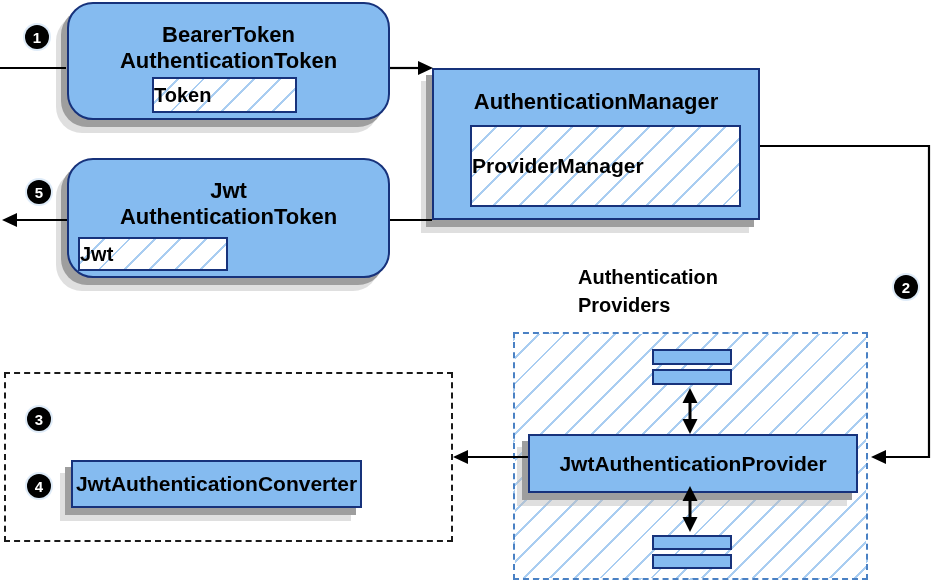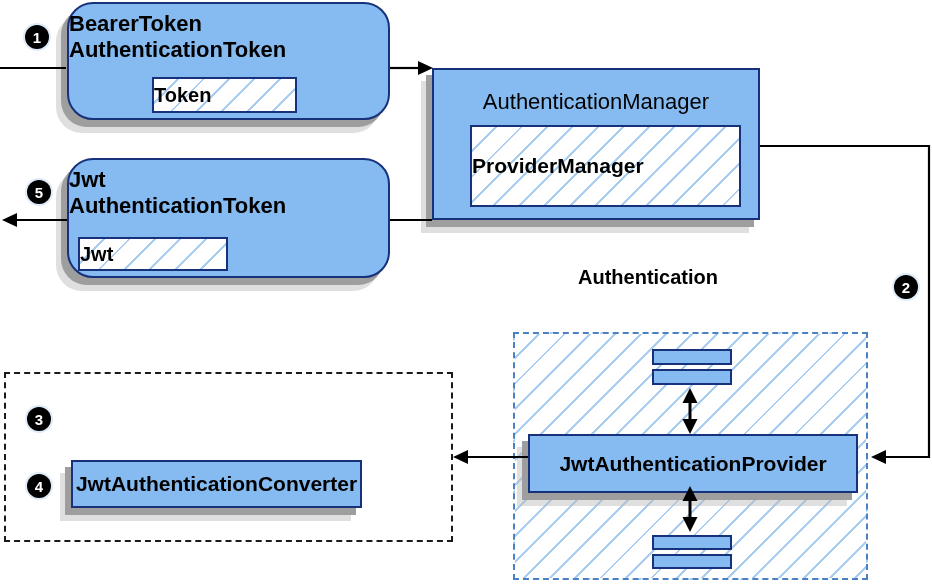--- a/index.html
+++ b/index.html
@@ -17,22 +17,22 @@
   .hatch{
     background-color:#ffffff;
     background-image:repeating-linear-gradient(135deg,
       rgba(0,0,0,0) 0px, rgba(0,0,0,0) 16px, #a9cdf1 16px, #a9cdf1 18px);
   }
   .field{
     border:2px solid #17327b;display:flex;align-items:center;justify-content:flex-start;
     font-weight:bold;font-size:20px;
   }
   .bar{background:#85bbf0;border:2px solid #17327b;}
-  .title2{font-weight:bold;font-size:22px;line-height:26px;text-align:left;padding-top:7px;}
-  .title1{font-weight:normal;font-size:22px;text-align:center;padding-top:19px;}
+  .title2{font-weight:bold;font-size:22px;line-height:26px;text-align:center;padding-top:18px;}
+  .title1{font-weight:bold;font-size:22px;text-align:center;padding-top:19px;}
   .label-box{
     display:flex;align-items:center;justify-content:center;
     font-weight:bold;font-size:21px;
   }
   .dashed-black{border:2px dashed #1a1a1a;}
   .dashed-blue{border:2px dashed #4a81c4;}
   .group-title{font-weight:bold;font-size:20px;line-height:28px;text-align:left;}
   .badge{
     width:24px;height:24px;border-radius:50%;background:#000;color:#fff;
     display:flex;align-items:center;justify-content:center;
@@ -43,20 +43,21 @@
 </style>
 </head>
 <body>
 
 <div class="canvas">
 
   <div class="abs dashed-blue hatch" style="left:513px;top:332px;width:355px;height:248px;"></div>
 
   <div class="abs group-title" style="left:578px;top:263px;width:260px;">
     <div>Authentication</div>
+    <div>Providers</div>
   </div>
 
   <div class="abs bar" style="left:652px;top:349px;width:80px;height:16px;"></div>
   <div class="abs bar" style="left:652px;top:369px;width:80px;height:16px;"></div>
   <div class="abs bar" style="left:652px;top:535px;width:80px;height:15px;"></div>
   <div class="abs bar" style="left:652px;top:554px;width:80px;height:15px;"></div>
 
   <div class="abs box-blue label-box" style="left:528px;top:434px;width:330px;height:59px;">
     <span>JwtAuthenticationProvider</span>
   </div>

